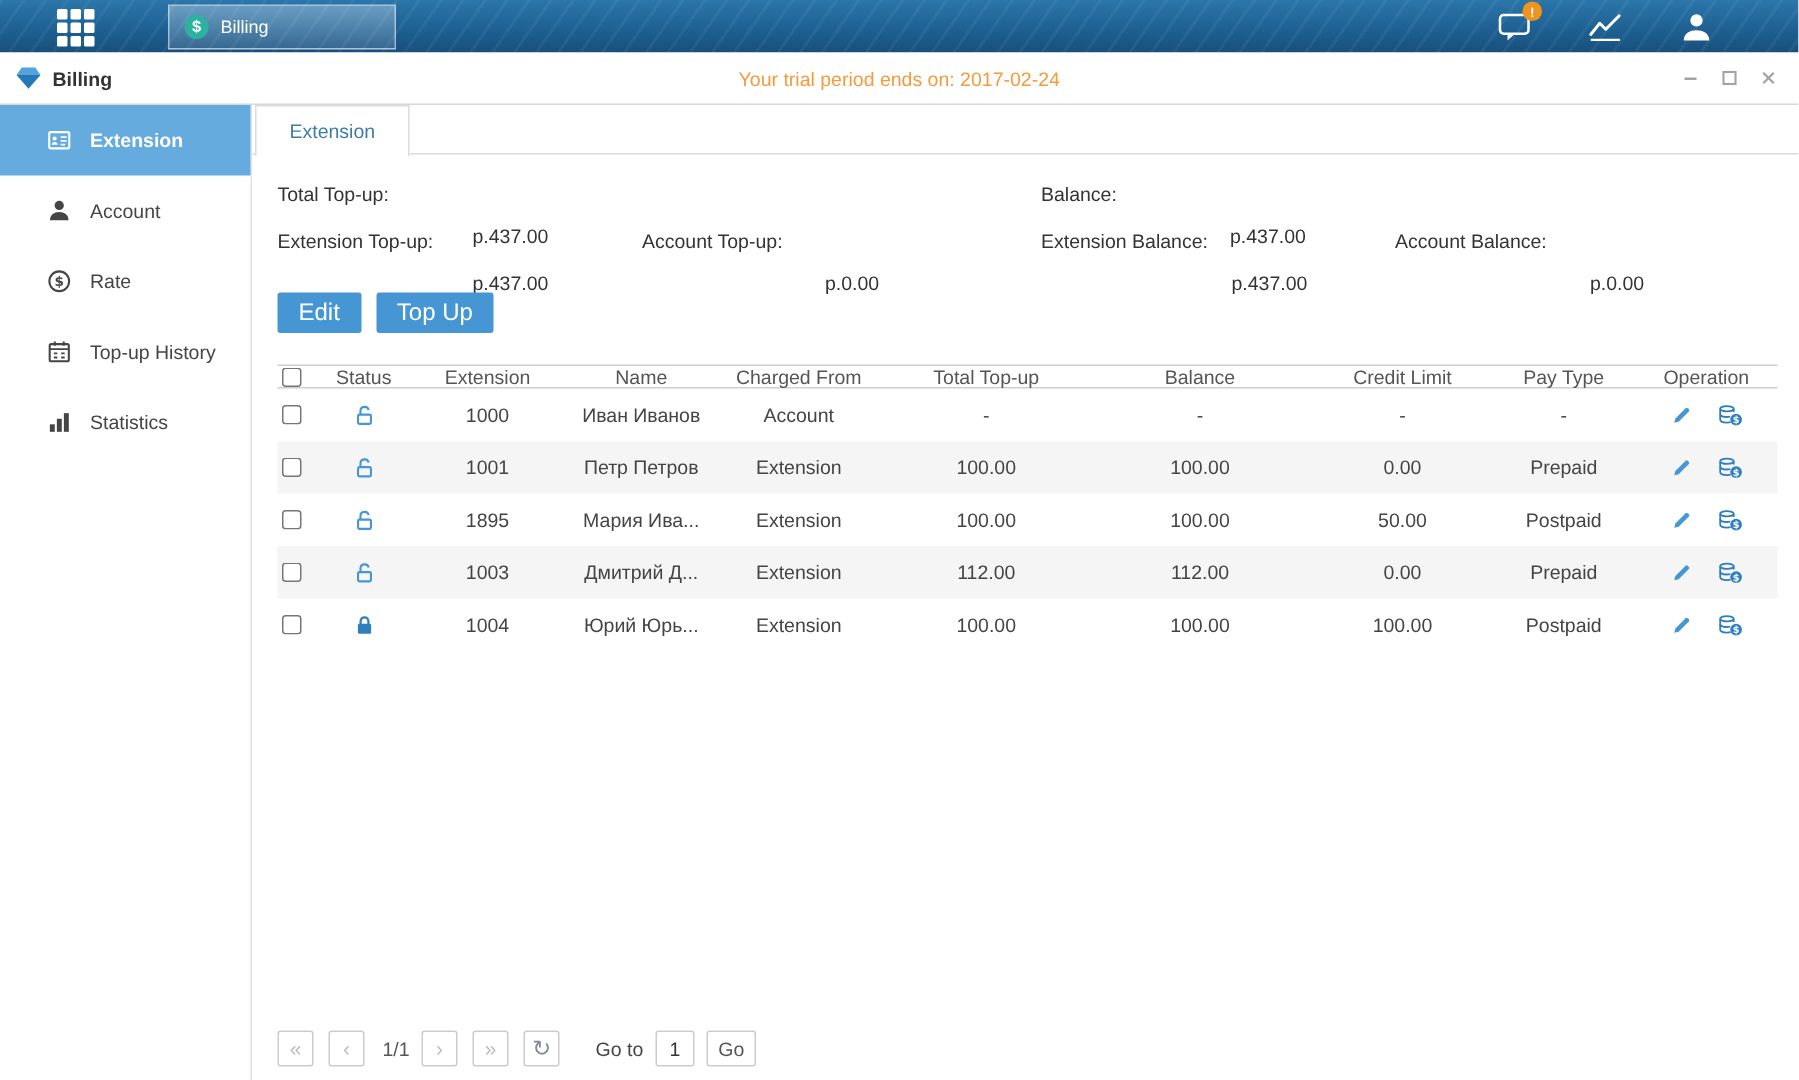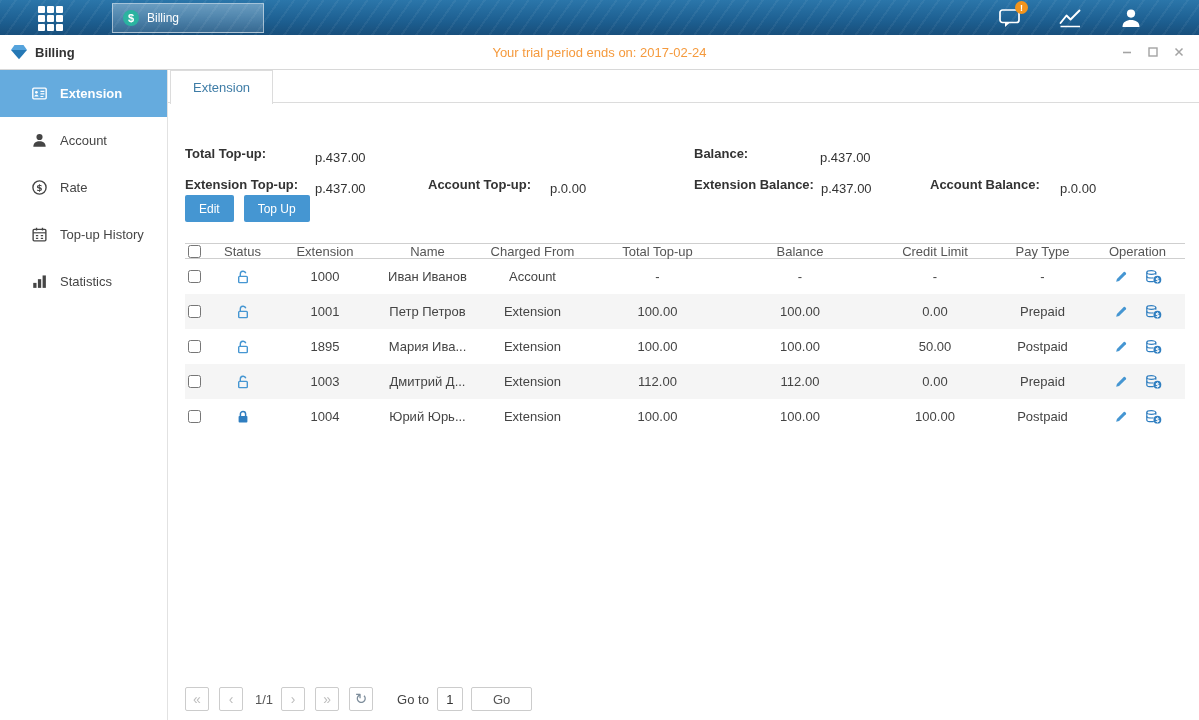--- a/index.html
+++ b/index.html
@@ -52,26 +52,26 @@
     justify-content: center; color: inherit; flex: none; }
 
   
   .main { position: absolute; top: 70px; left: 168px; right: 0; bottom: 0; background: #fff; }
   .tabstrip { position: absolute; top: 0; left: 0; right: 0; height: 33px; border-bottom: 1px solid #dcdcdc; }
   .tab { position: absolute; left: 2px; top: 0; height: 34px; background: #fff;
     border: 1px solid #dcdcdc; border-bottom: none; display: flex; align-items: center;
     justify-content: center; color: #3e7ca6; padding: 0 22px; z-index: 1; cursor: pointer; }
 
   .summary { position: absolute; top: 44px; left: 0; right: 0; height: 72px; }
-  .summary .lbl { position: absolute; font-weight: bold; color: #333; white-space: nowrap; margin-top: 24px; }
+  .summary .lbl { position: absolute; font-weight: normal; color: #333; white-space: nowrap; }
   .summary .val { position: absolute; color: #333; white-space: nowrap; margin-top: 28px; }
 
   .actions { position: absolute; top: 125px; left: 17px; display: flex; gap: 10px; }
   .btn-primary { background: #4596d2; color: #fff; border: none; height: 27px; padding: 0 14px;
-    font-size: 12px; border-radius: 2px; cursor: pointer; font-family: inherit; }
+    font-size: 16px; border-radius: 2px; cursor: pointer; font-family: inherit; }
 
   .table { position: absolute; top: 173px; left: 17px; width: 1000px; }
   .hrow { display: flex; align-items: center; height: 16px; border-top: 1px solid #cfcfcf;
     border-bottom: 1px solid #cfcfcf; color: #555; }
   .trow { display: flex; align-items: center; height: 35px; color: #444; cursor: default; }
   .trow.odd { background: #f5f5f5; }
   .c { display: flex; align-items: center; justify-content: center; text-align: center;
     overflow: hidden; white-space: nowrap; }
   .c0 { width: 30px;  justify-content: flex-start; padding-left: 3px; }
   .c1 { width: 55px;  }
@@ -92,21 +92,21 @@
     display: flex; align-items: center; }
   .pbtn { width: 24px; height: 24px; border: 1px solid #ccc; border-radius: 2px; background: #fff;
     display: flex; align-items: center; justify-content: center; color: #bdbdbd; font-size: 14px;
     margin-right: 10px; cursor: pointer; flex: none; }
   .pbtn.refresh { color: #7d8d9b; font-size: 15px; }
   .page-ind { margin: 0 8px 0 2px; color: #555; }
   .goto-label { margin: 0 8px 0 14px; color: #444; }
   .goto-input { width: 26px; height: 24px; border: 1px solid #ccc; border-radius: 2px;
     text-align: center; font-size: 13px; color: #333; font-family: inherit; }
   .go-btn { height: 24px; border: 1px solid #ccc; background: #fff; border-radius: 2px;
-    margin-left: 8px; font-size: 13px; color: #555; cursor: pointer; font-family: inherit; padding: 0 21px; }
+    margin-left: 8px; font-size: 13px; color: #555; cursor: pointer; font-family: inherit; padding: 0 7px; }
   .pager-right { margin-left: auto; display: flex; align-items: center; gap: 12px; color: #444; }
   .page-size { width: 48px; height: 24px; border: 1px solid #ccc; border-radius: 2px;
     display: flex; align-items: center; cursor: pointer; background: #fff; }
   .page-size .val { flex: 1; padding-left: 8px; }
   .page-size .arrow { width: 17px; align-self: stretch; display: flex; align-items: center;
     justify-content: center; border-left: 1px solid #ddd; }
   .tri { width: 0; height: 0; border-left: 4px solid transparent; border-right: 4px solid transparent;
     border-top: 5px solid #7b8794; display: block; }
 </style>
 </head>

